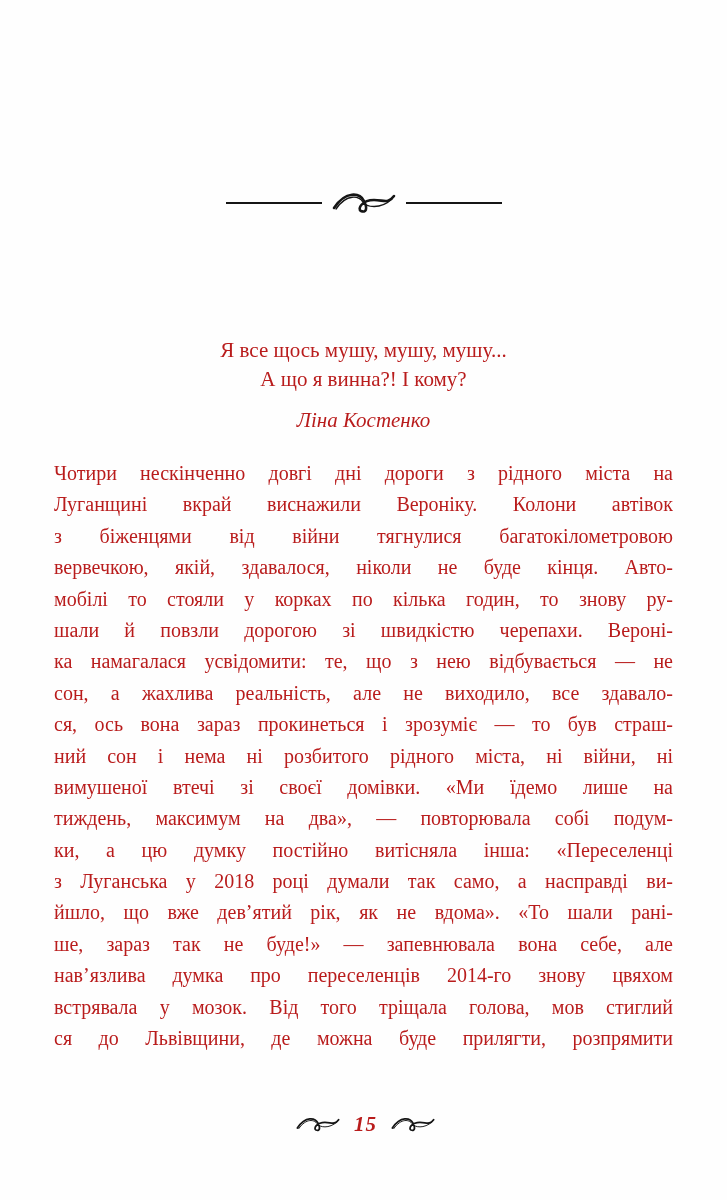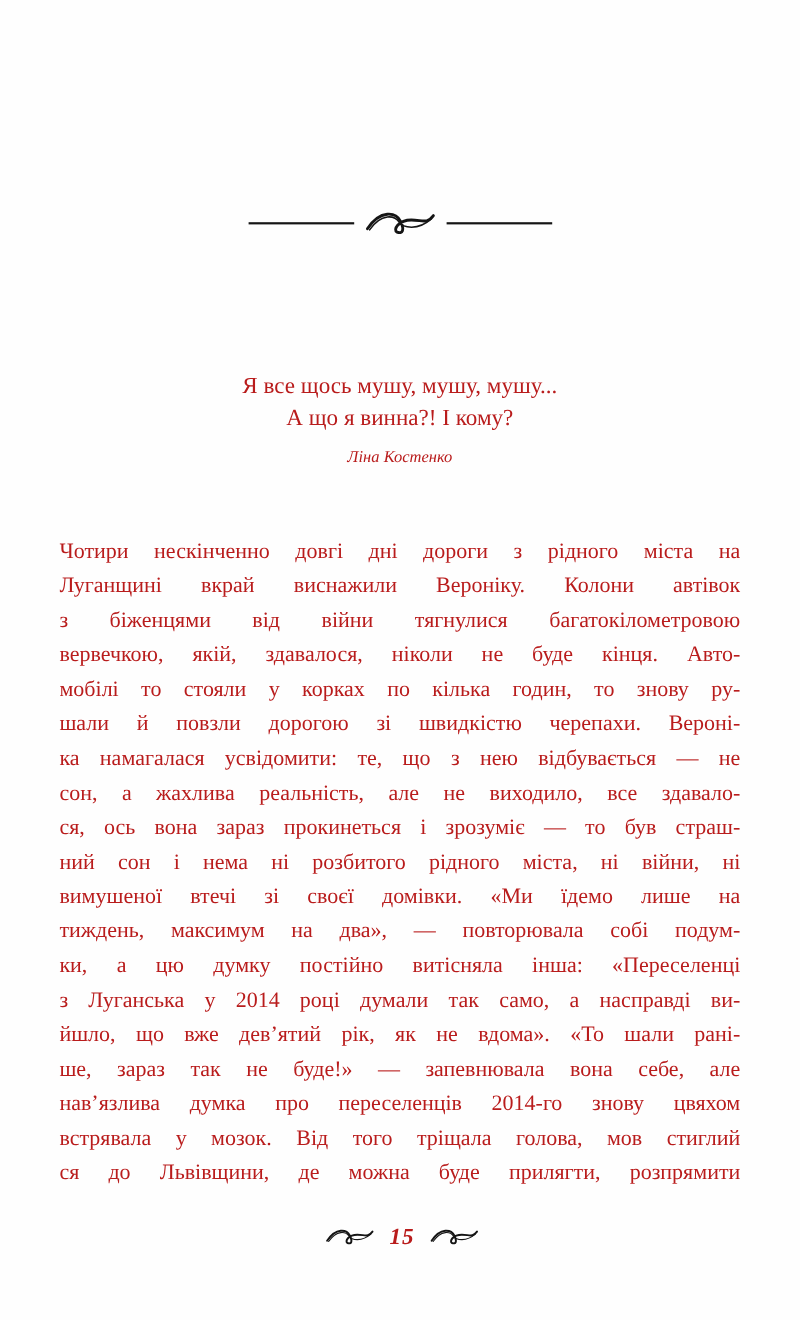--- a/index.html
+++ b/index.html
@@ -48,30 +48,29 @@
     font-size: 21px;
     line-height: 29px;
   }
   .epigraph-attribution {
     position: absolute;
     top: 408px;
     left: 0;
     width: 100%;
     text-align: center;
     font-style: italic;
-    font-size: 15px;
+    font-size: 21px;
   }
 
   
   .body-text {
     position: absolute;
     top: 458px;
     left: 54px;
     width: 619px;
-    margin-top: 28px;
   }
   .body-line {
     font-size: 20px;
     line-height: 31.4px;
     white-space: nowrap;
     text-align: justify;
     text-align-last: justify;
     text-justify: inter-word;
     width: 100%;
     display: block;
@@ -142,21 +141,21 @@
       <div class="body-line">вервечкою, якій, здавалося, ніколи не буде кінця. Авто-</div>
       <div class="body-line">мобілі то стояли у корках по кілька годин, то знову ру-</div>
       <div class="body-line">шали й повзли дорогою зі швидкістю черепахи. Вероні-</div>
       <div class="body-line">ка намагалася усвідомити: те, що з нею відбувається — не</div>
       <div class="body-line">сон, а жахлива реальність, але не виходило, все здавало-</div>
       <div class="body-line">ся, ось вона зараз прокинеться і зрозуміє — то був страш-</div>
       <div class="body-line">ний сон і нема ні розбитого рідного міста, ні війни, ні</div>
       <div class="body-line">вимушеної втечі зі своєї домівки. «Ми їдемо лише на</div>
       <div class="body-line">тиждень, максимум на два», — повторювала собі подум-</div>
       <div class="body-line">ки, а цю думку постійно витісняла інша: «Переселенці</div>
-      <div class="body-line">з Луганська у 2014 році думали так само, а насправді ви-</div>
+      <div class="body-line">з Луганська у 2018 році думали так само, а насправді ви-</div>
       <div class="body-line">йшло, що вже дев’ятий рік, як не вдома». «То шали рані-</div>
       <div class="body-line">ше, зараз так не буде!» — запевнювала вона себе, але</div>
       <div class="body-line">нав’язлива думка про переселенців 2014-го знову цвяхом</div>
       <div class="body-line">встрявала у мозок. Від того тріщала голова, мов стиглий</div>
       <div class="body-line">ся до Львівщини, де можна буде прилягти, розпрямити</div>
     </div>
 
   <div class="page-footer">
     <svg class="swirl" width="44" height="17" viewBox="0 0 64 22">
       <use href="#swirl"></use>

